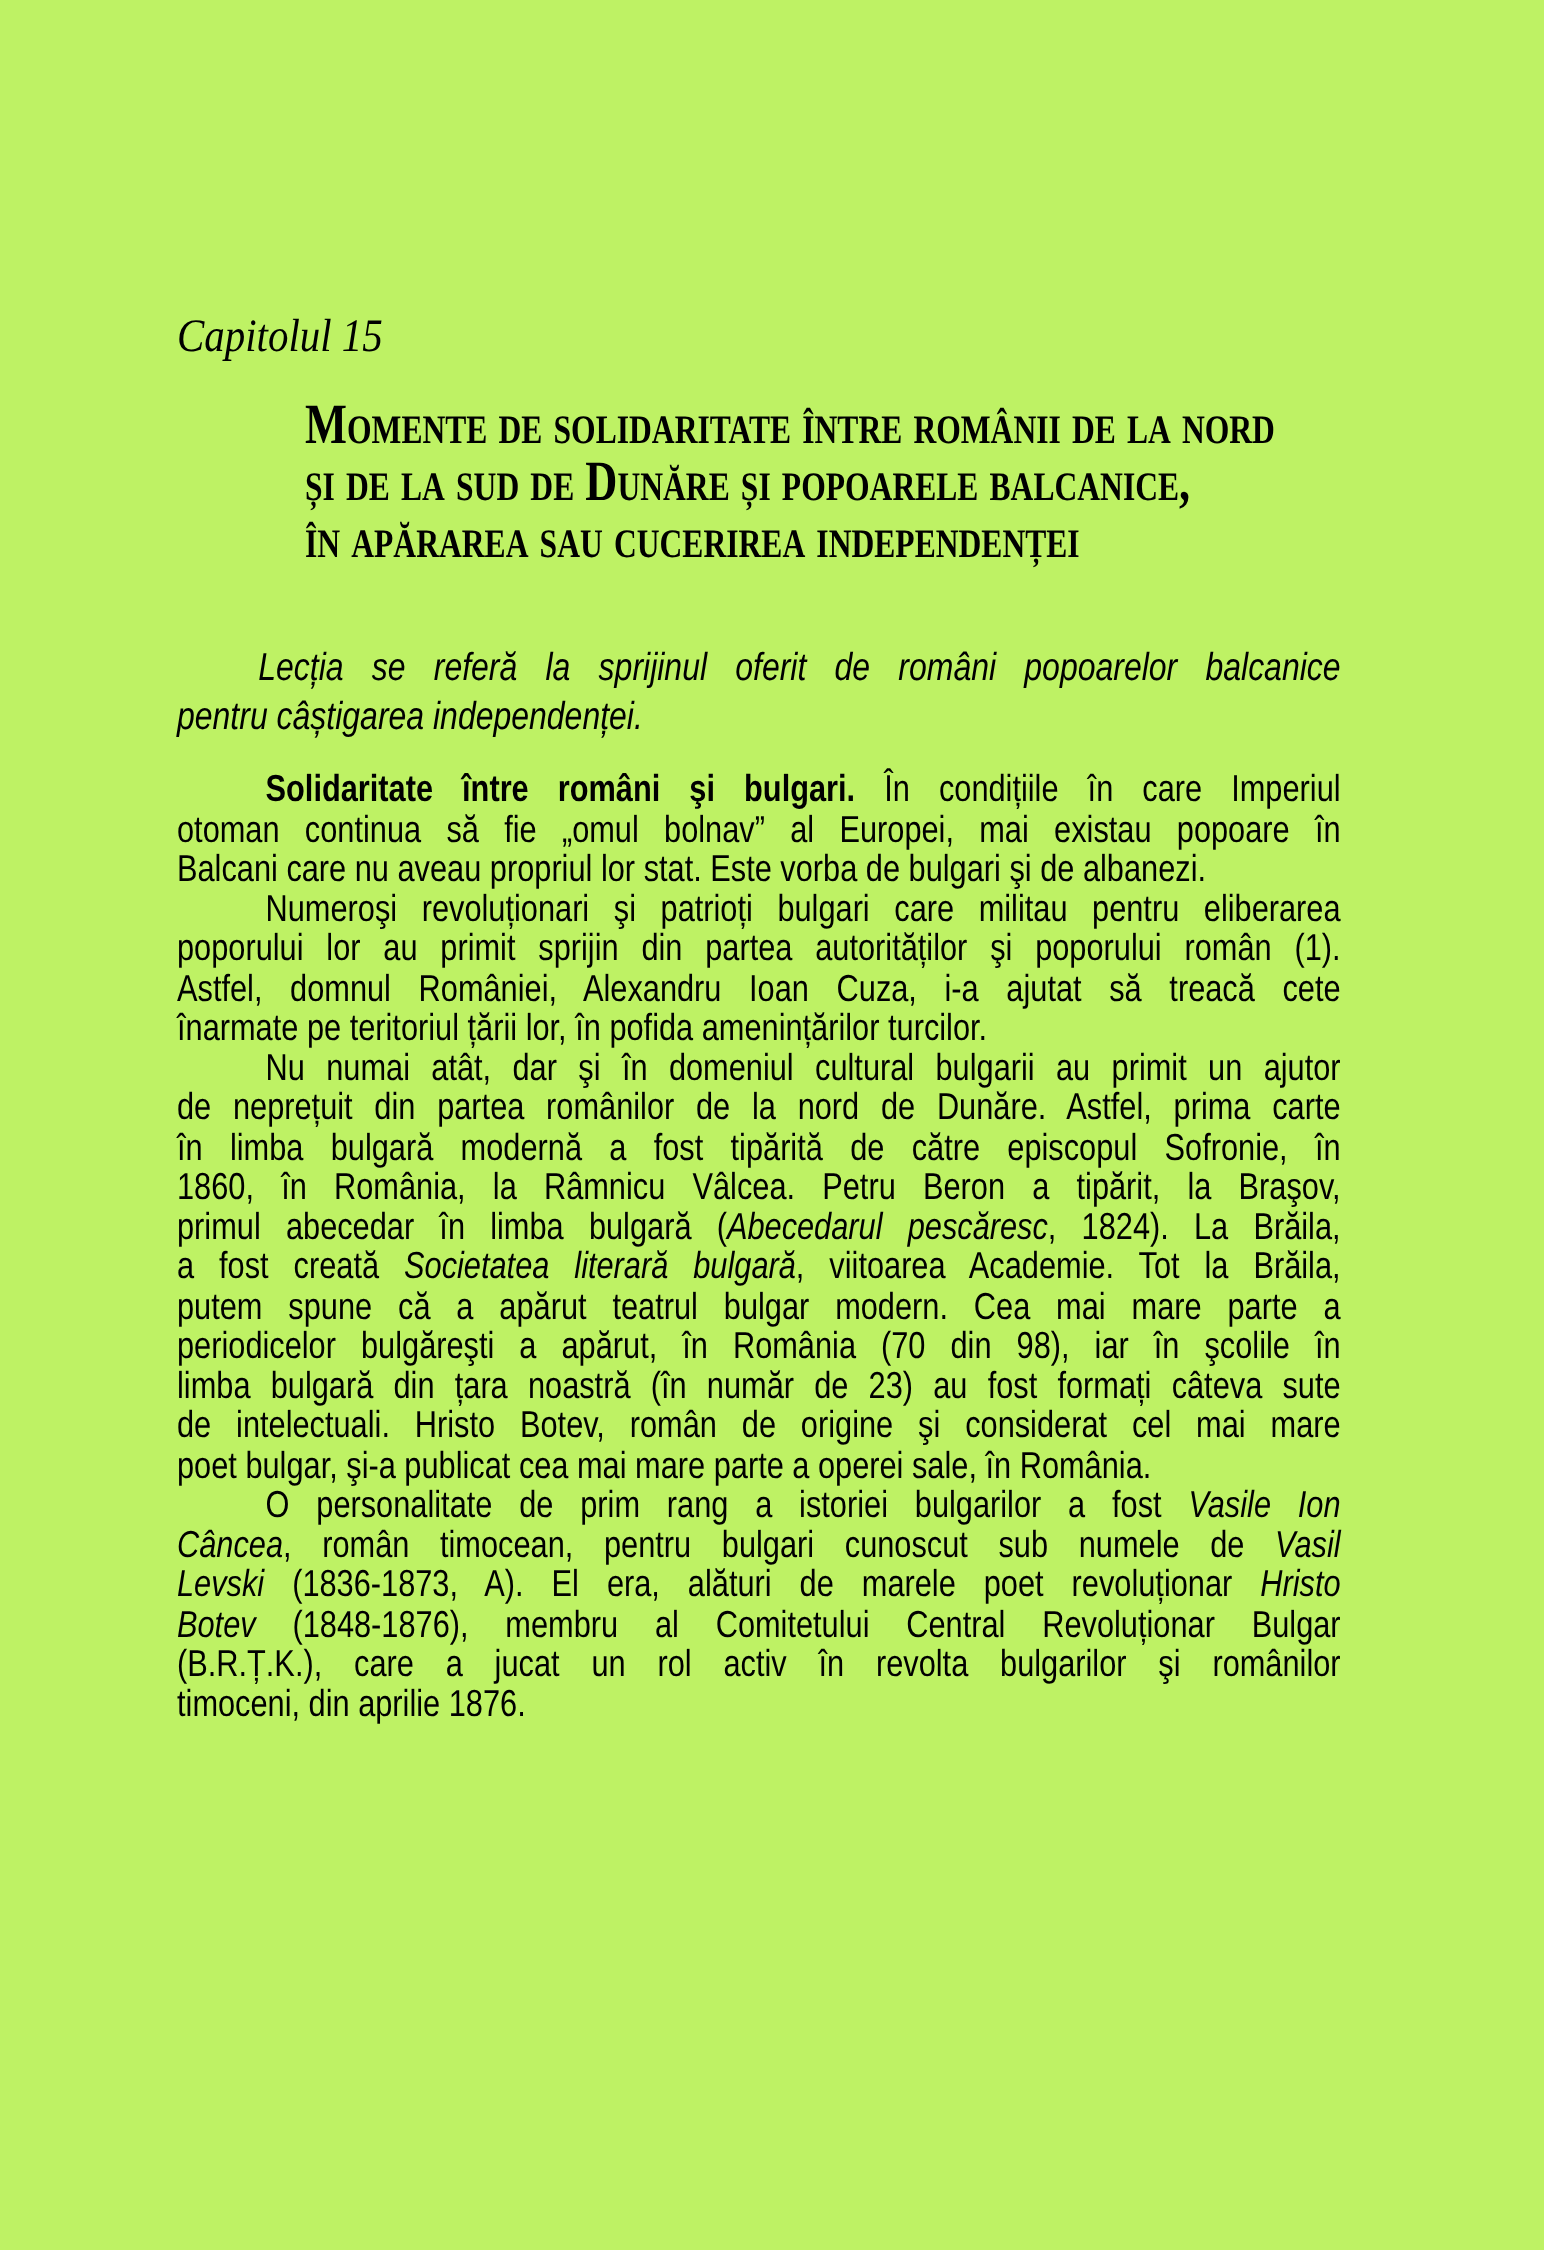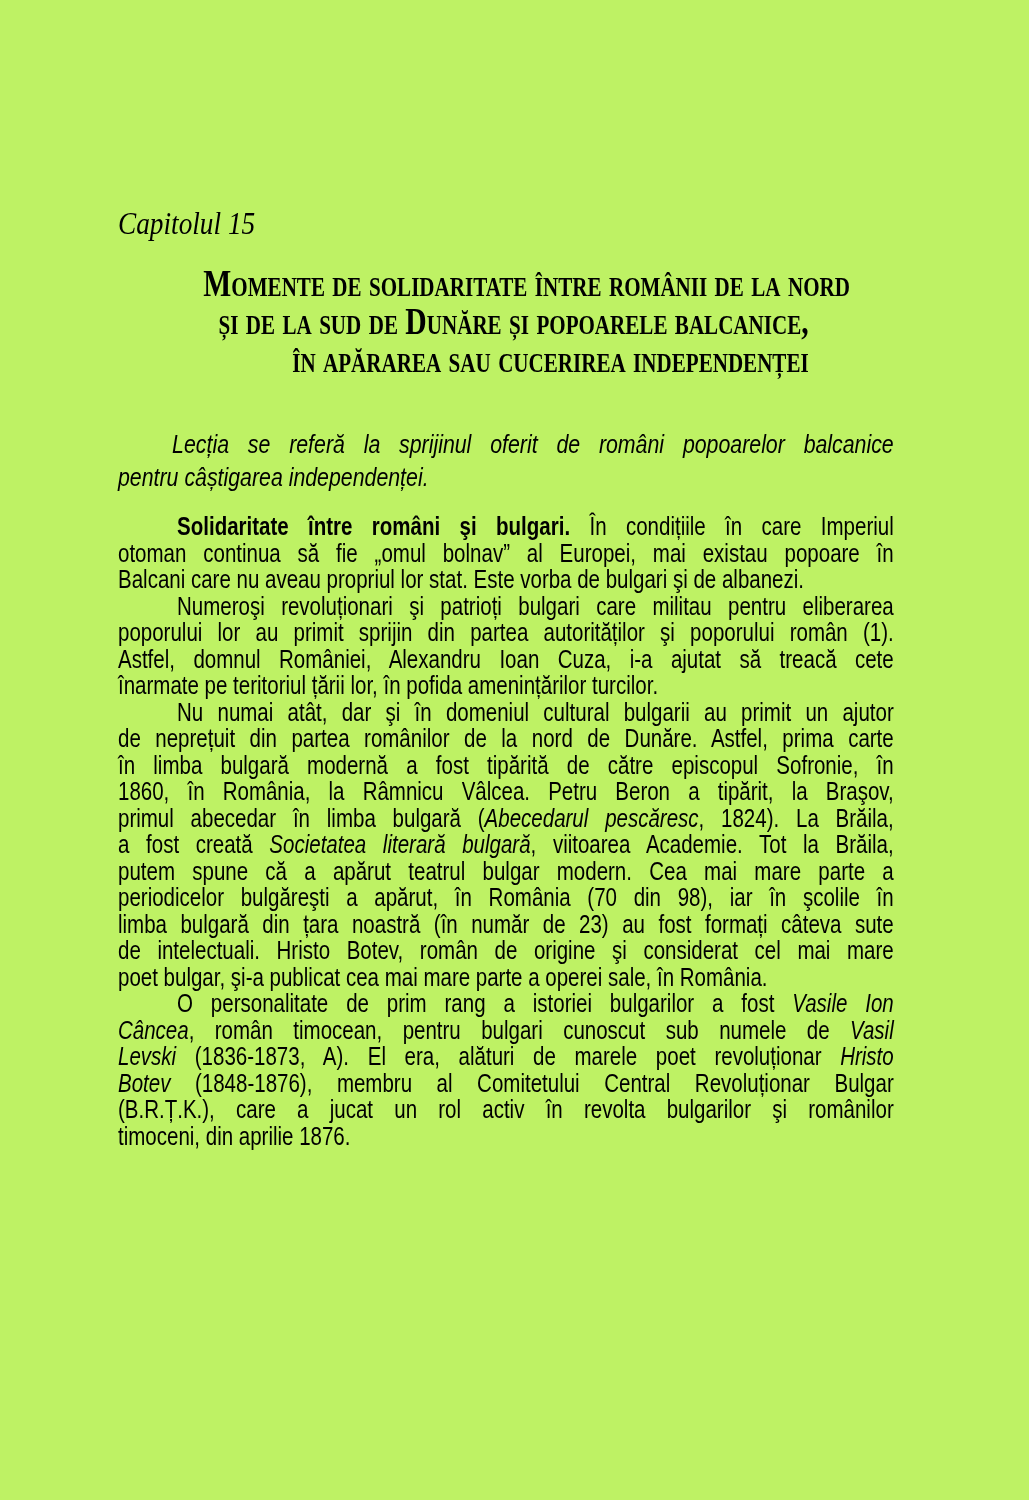--- a/index.html
+++ b/index.html
@@ -28,21 +28,21 @@
     position: absolute;
     left: 118px;
     top: 264px;
     width: 776px;
     margin: 0;
     font-family: "Liberation Serif", serif;
     font-weight: bold;
     font-variant: small-caps;
     font-size: 38px;
     line-height: 38px;
-    text-align: right;
+    text-align: left;
   }
   .title-line {
     transform: scaleX(0.78);
     transform-origin: center top;
     white-space: nowrap;
   }
   .lead {
     position: absolute;
     left: 118px;
     top: 428px;

